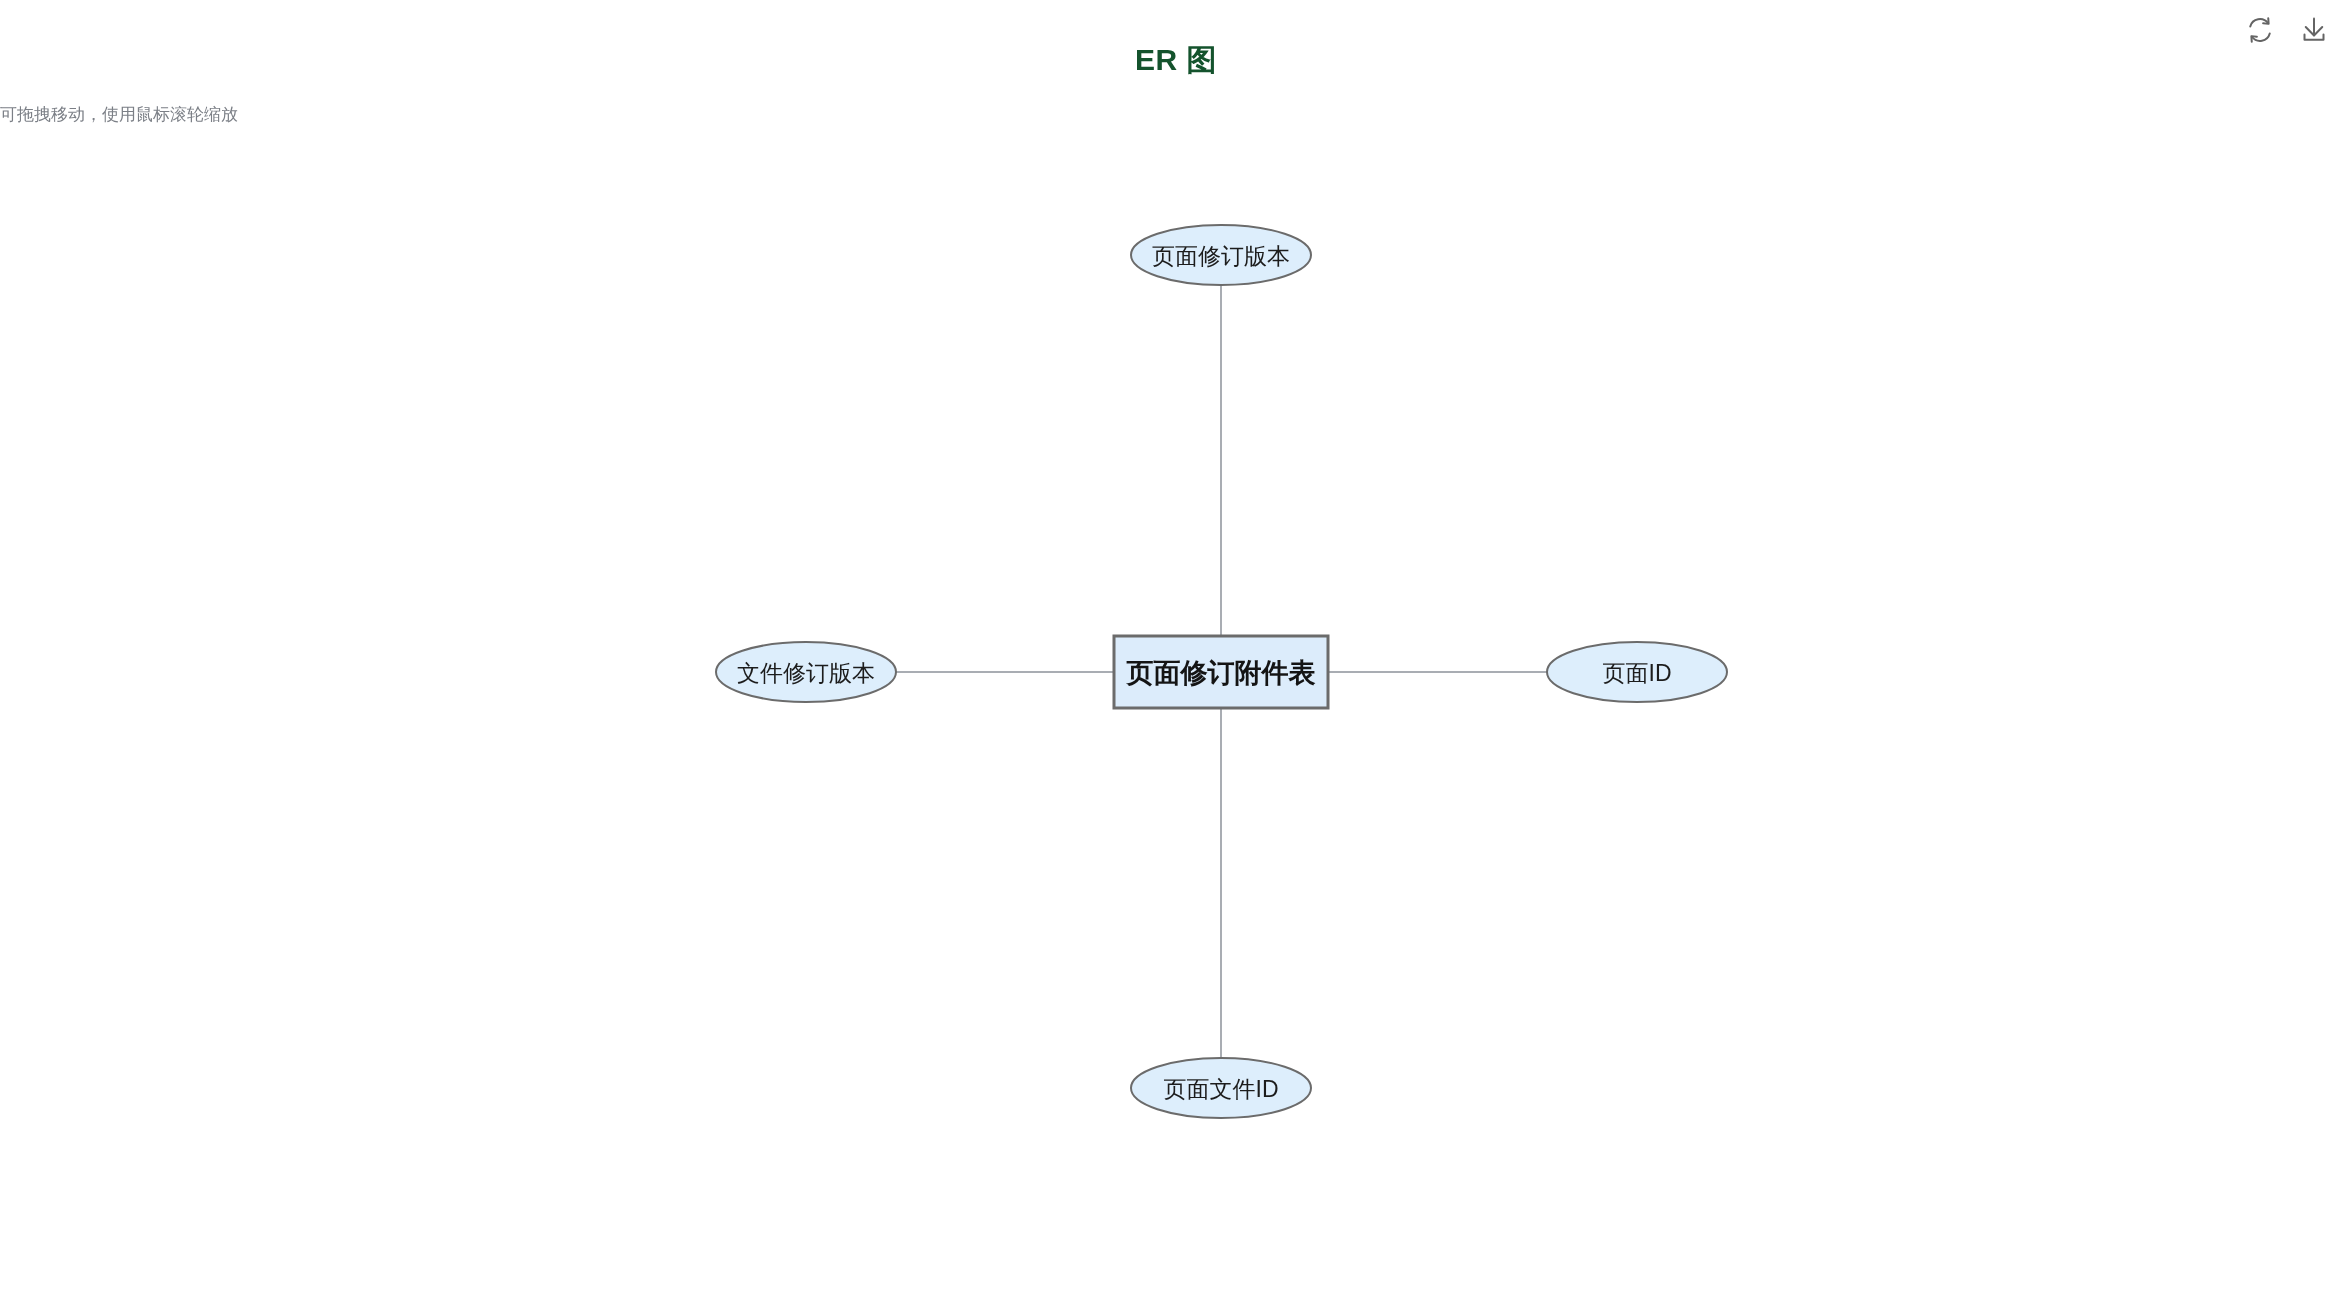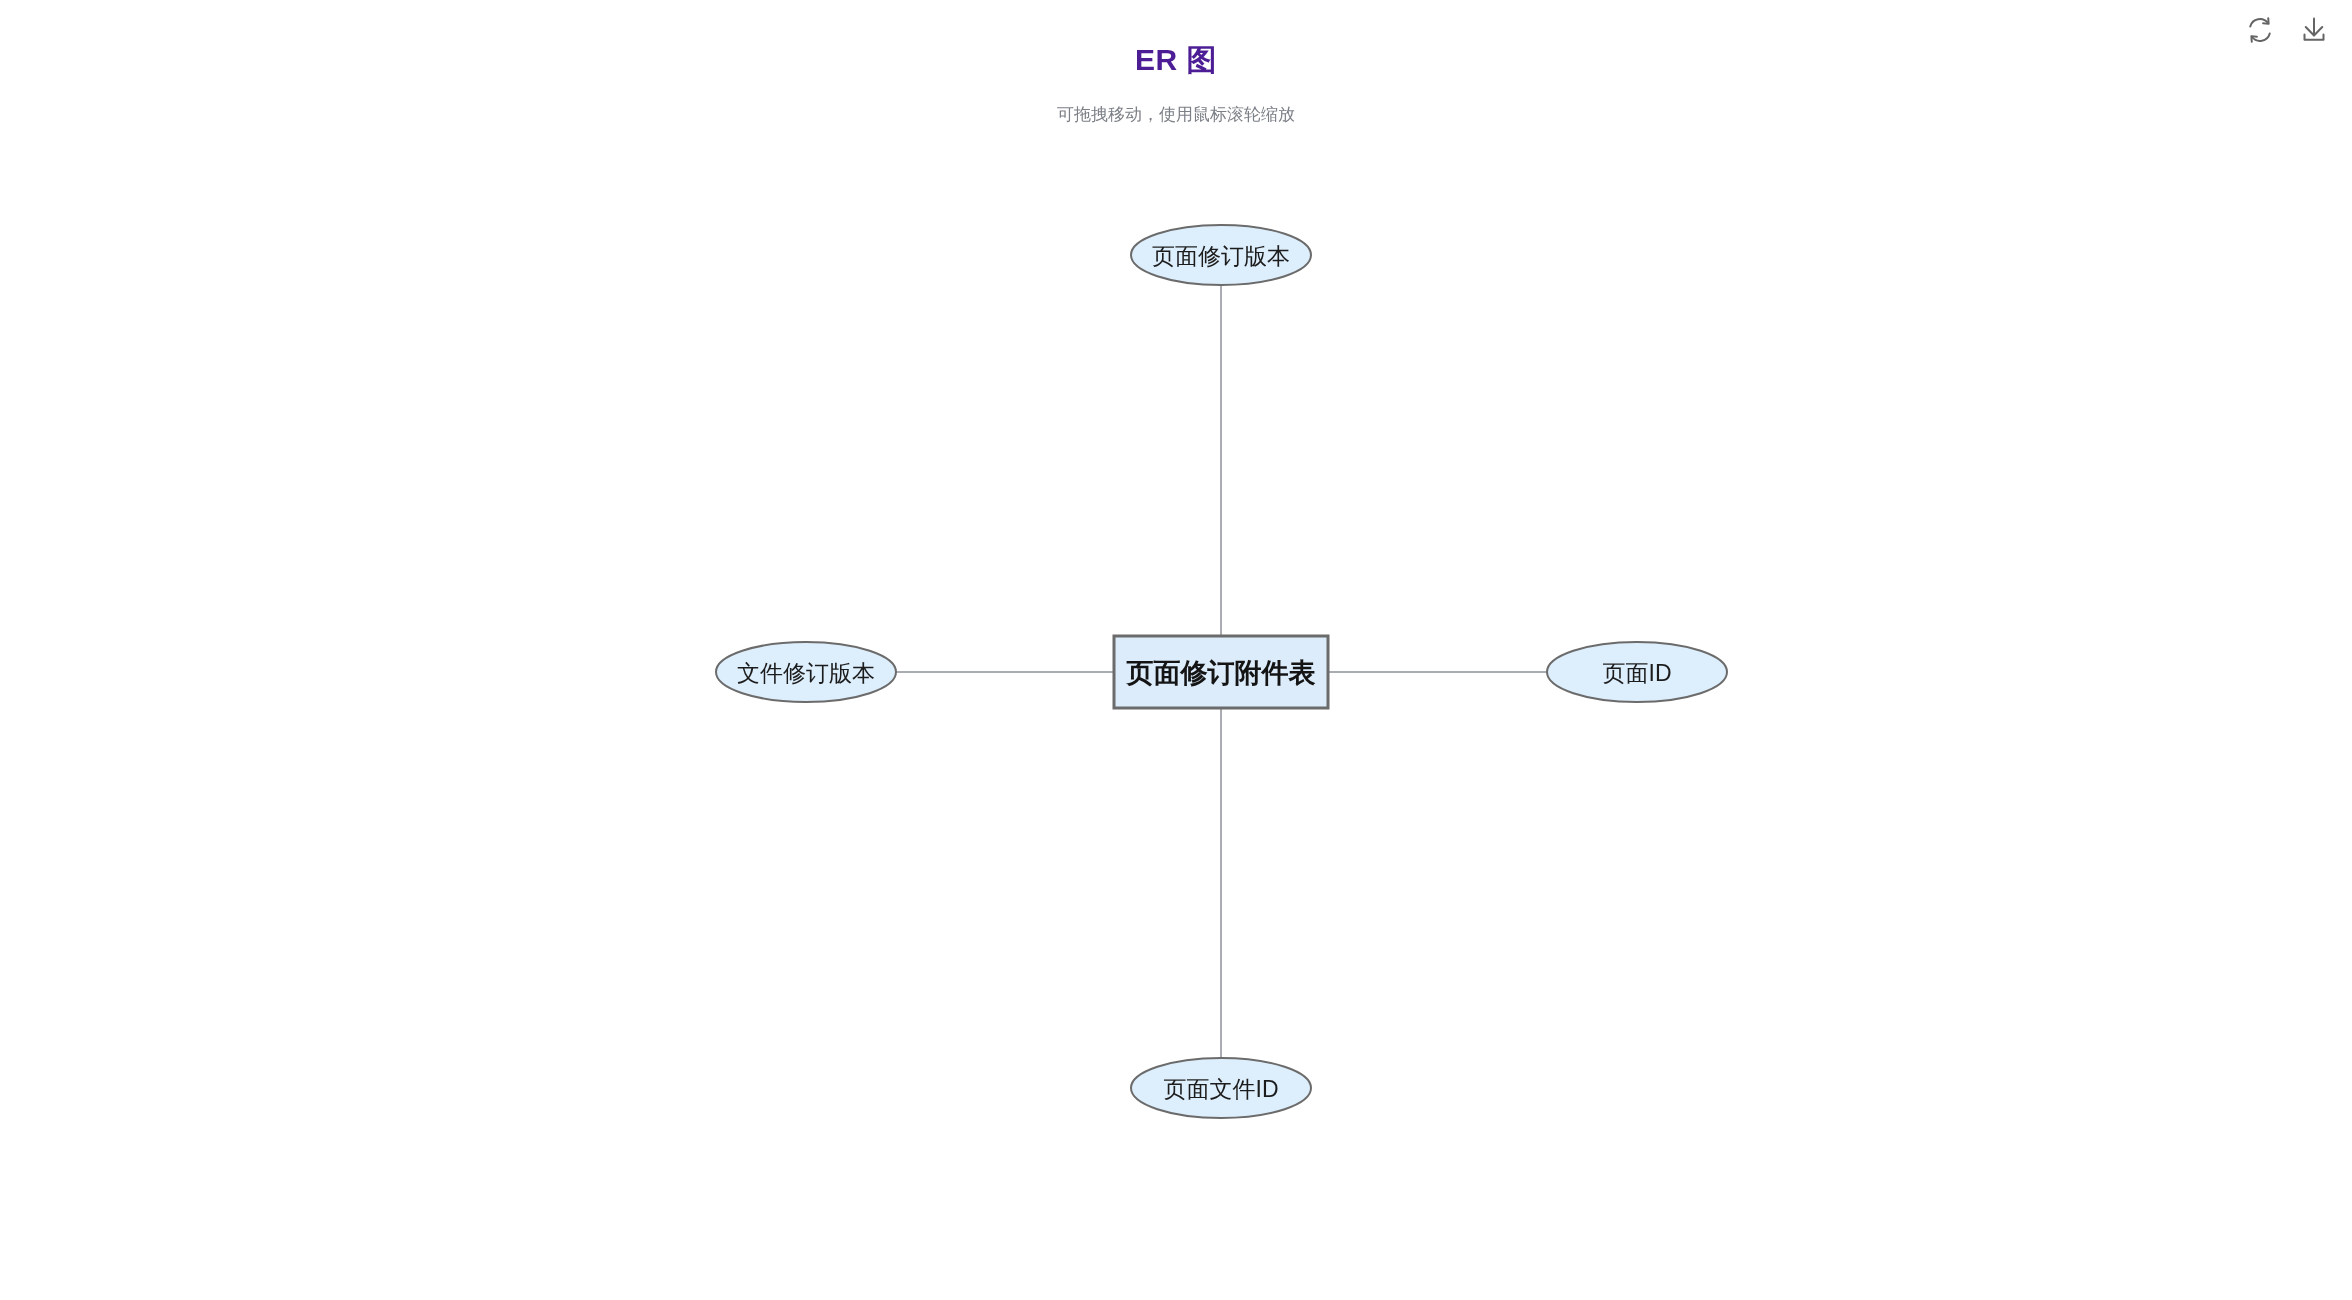--- a/index.html
+++ b/index.html
@@ -25,29 +25,29 @@
     height: 150px;
   }
   #page-title {
     position: absolute;
     top: 40px;
     left: 0;
     width: 2352px;
     text-align: center;
     font-size: 30px;
     font-weight: bold;
-    color: #4c1d95;
+    color: #14532d;
     letter-spacing: 0.5px;
   }
   #page-subtitle {
     position: absolute;
     top: 103px;
     left: 0;
     width: 2352px;
-    text-align: center;
+    text-align: left;
     font-size: 17px;
     font-weight: normal;
     color: #7b7f86;
   }
 
   
   #toolbar {
     position: absolute;
     top: 12px;
     right: 20px;

